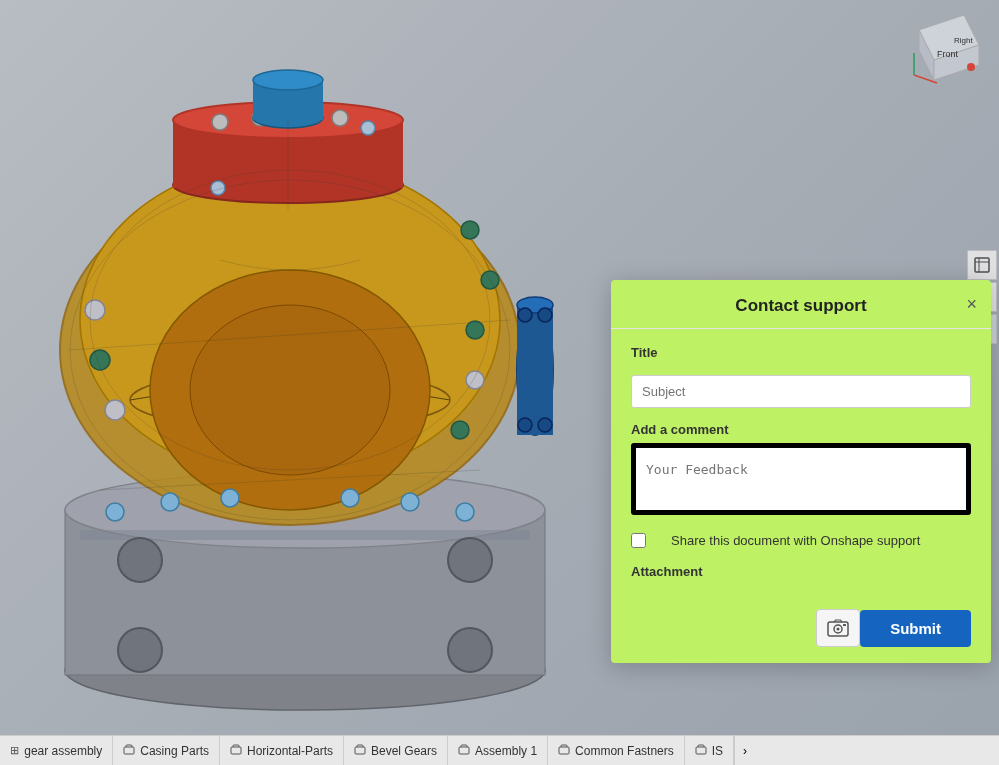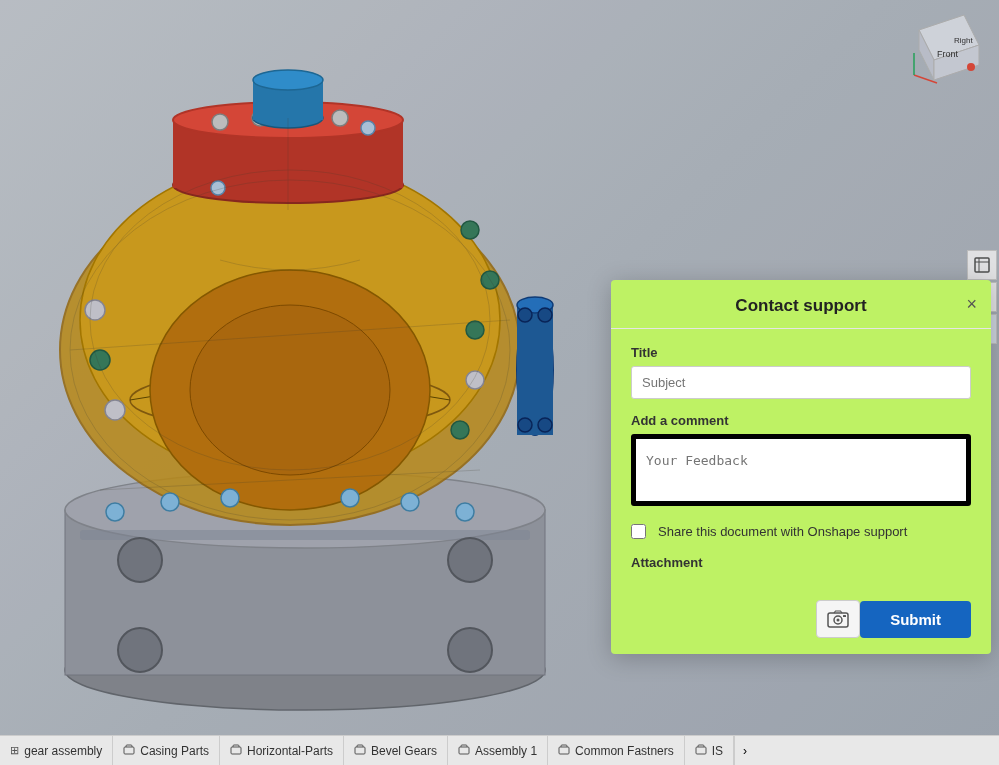--- a/index.html
+++ b/index.html
@@ -155,38 +155,39 @@
     }
     .form-input {
       width: 100%;
       padding: 8px 10px;
       border: 1px solid #ccc;
       border-radius: 3px;
       font-size: 13px;
       color: #555;
       margin-bottom: 14px;
       outline: none;
+      margin-top: 9px;
     }
     .form-textarea {
       width: 100%;
       padding: 14px 10px;
       border: 5px solid #000000;
       border-radius: 3px;
       font-size: 13px;
       color: #999;
       margin-bottom: 14px;
       resize: none;
       height: 72px;
       outline: none;
     }
 
     .checkbox-row {
       display: flex;
       align-items: center;
-      gap: 12px;
+      gap: 25px;
       margin-bottom: 16px;
     }
     .checkbox-input {
       width: 15px;
       height: 15px;
       border: 1px solid #aaa;
       cursor: pointer;
     }
     .checkbox-label {
       font-size: 13px;

